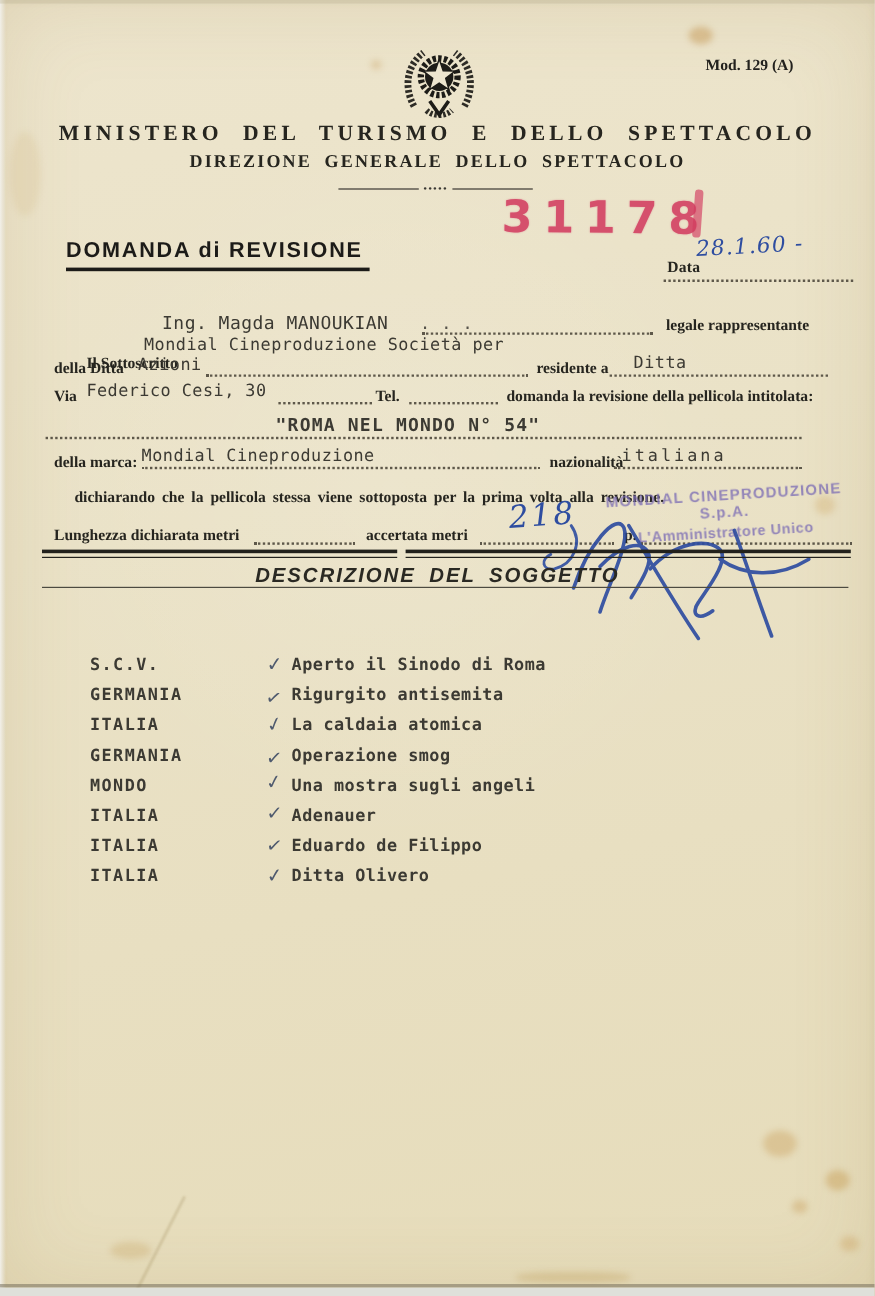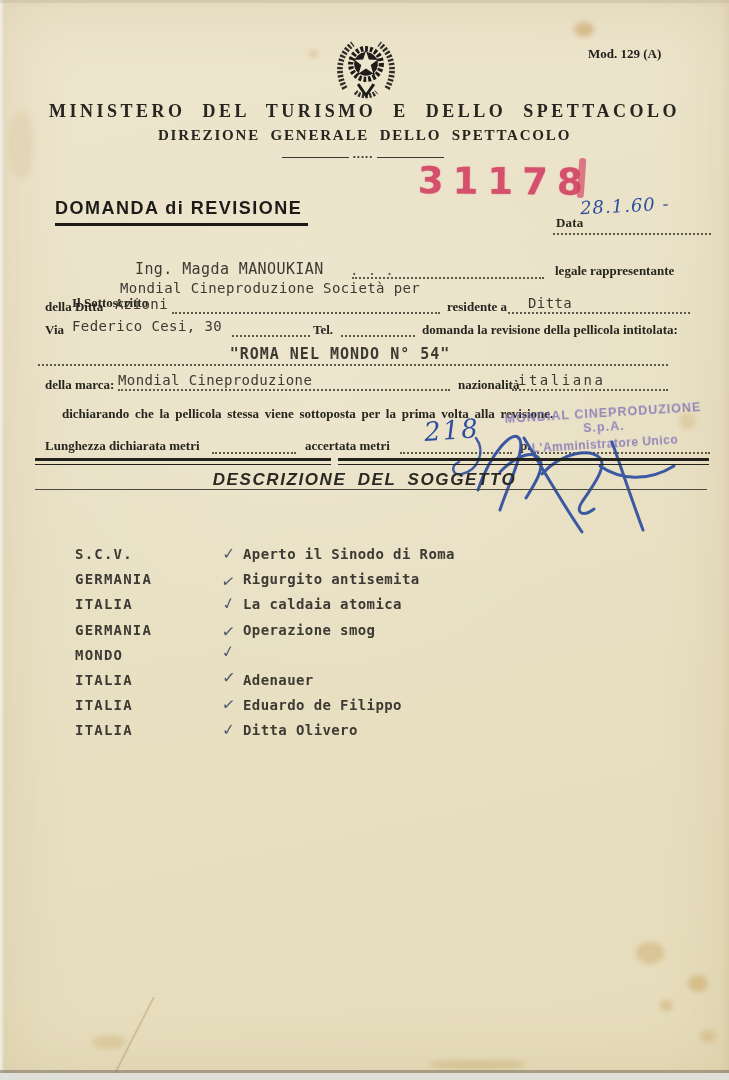--- a/index.html
+++ b/index.html
@@ -238,20 +238,21 @@
 
     <div class="subject-row">
       <span class="typed country">GERMANIA</span>
       <span class="check">✓</span>
       <span class="typed title">Operazione smog</span>
     </div>
 
     <div class="subject-row">
       <span class="typed country">MONDO</span>
       <span class="check">✓</span>
+      <span class="typed title">Una mostra sugli angeli</span>
     </div>
 
     <div class="subject-row">
       <span class="typed country">ITALIA</span>
       <span class="check">✓</span>
       <span class="typed title">Adenauer</span>
     </div>
 
     <div class="subject-row">
       <span class="typed country">ITALIA</span>

